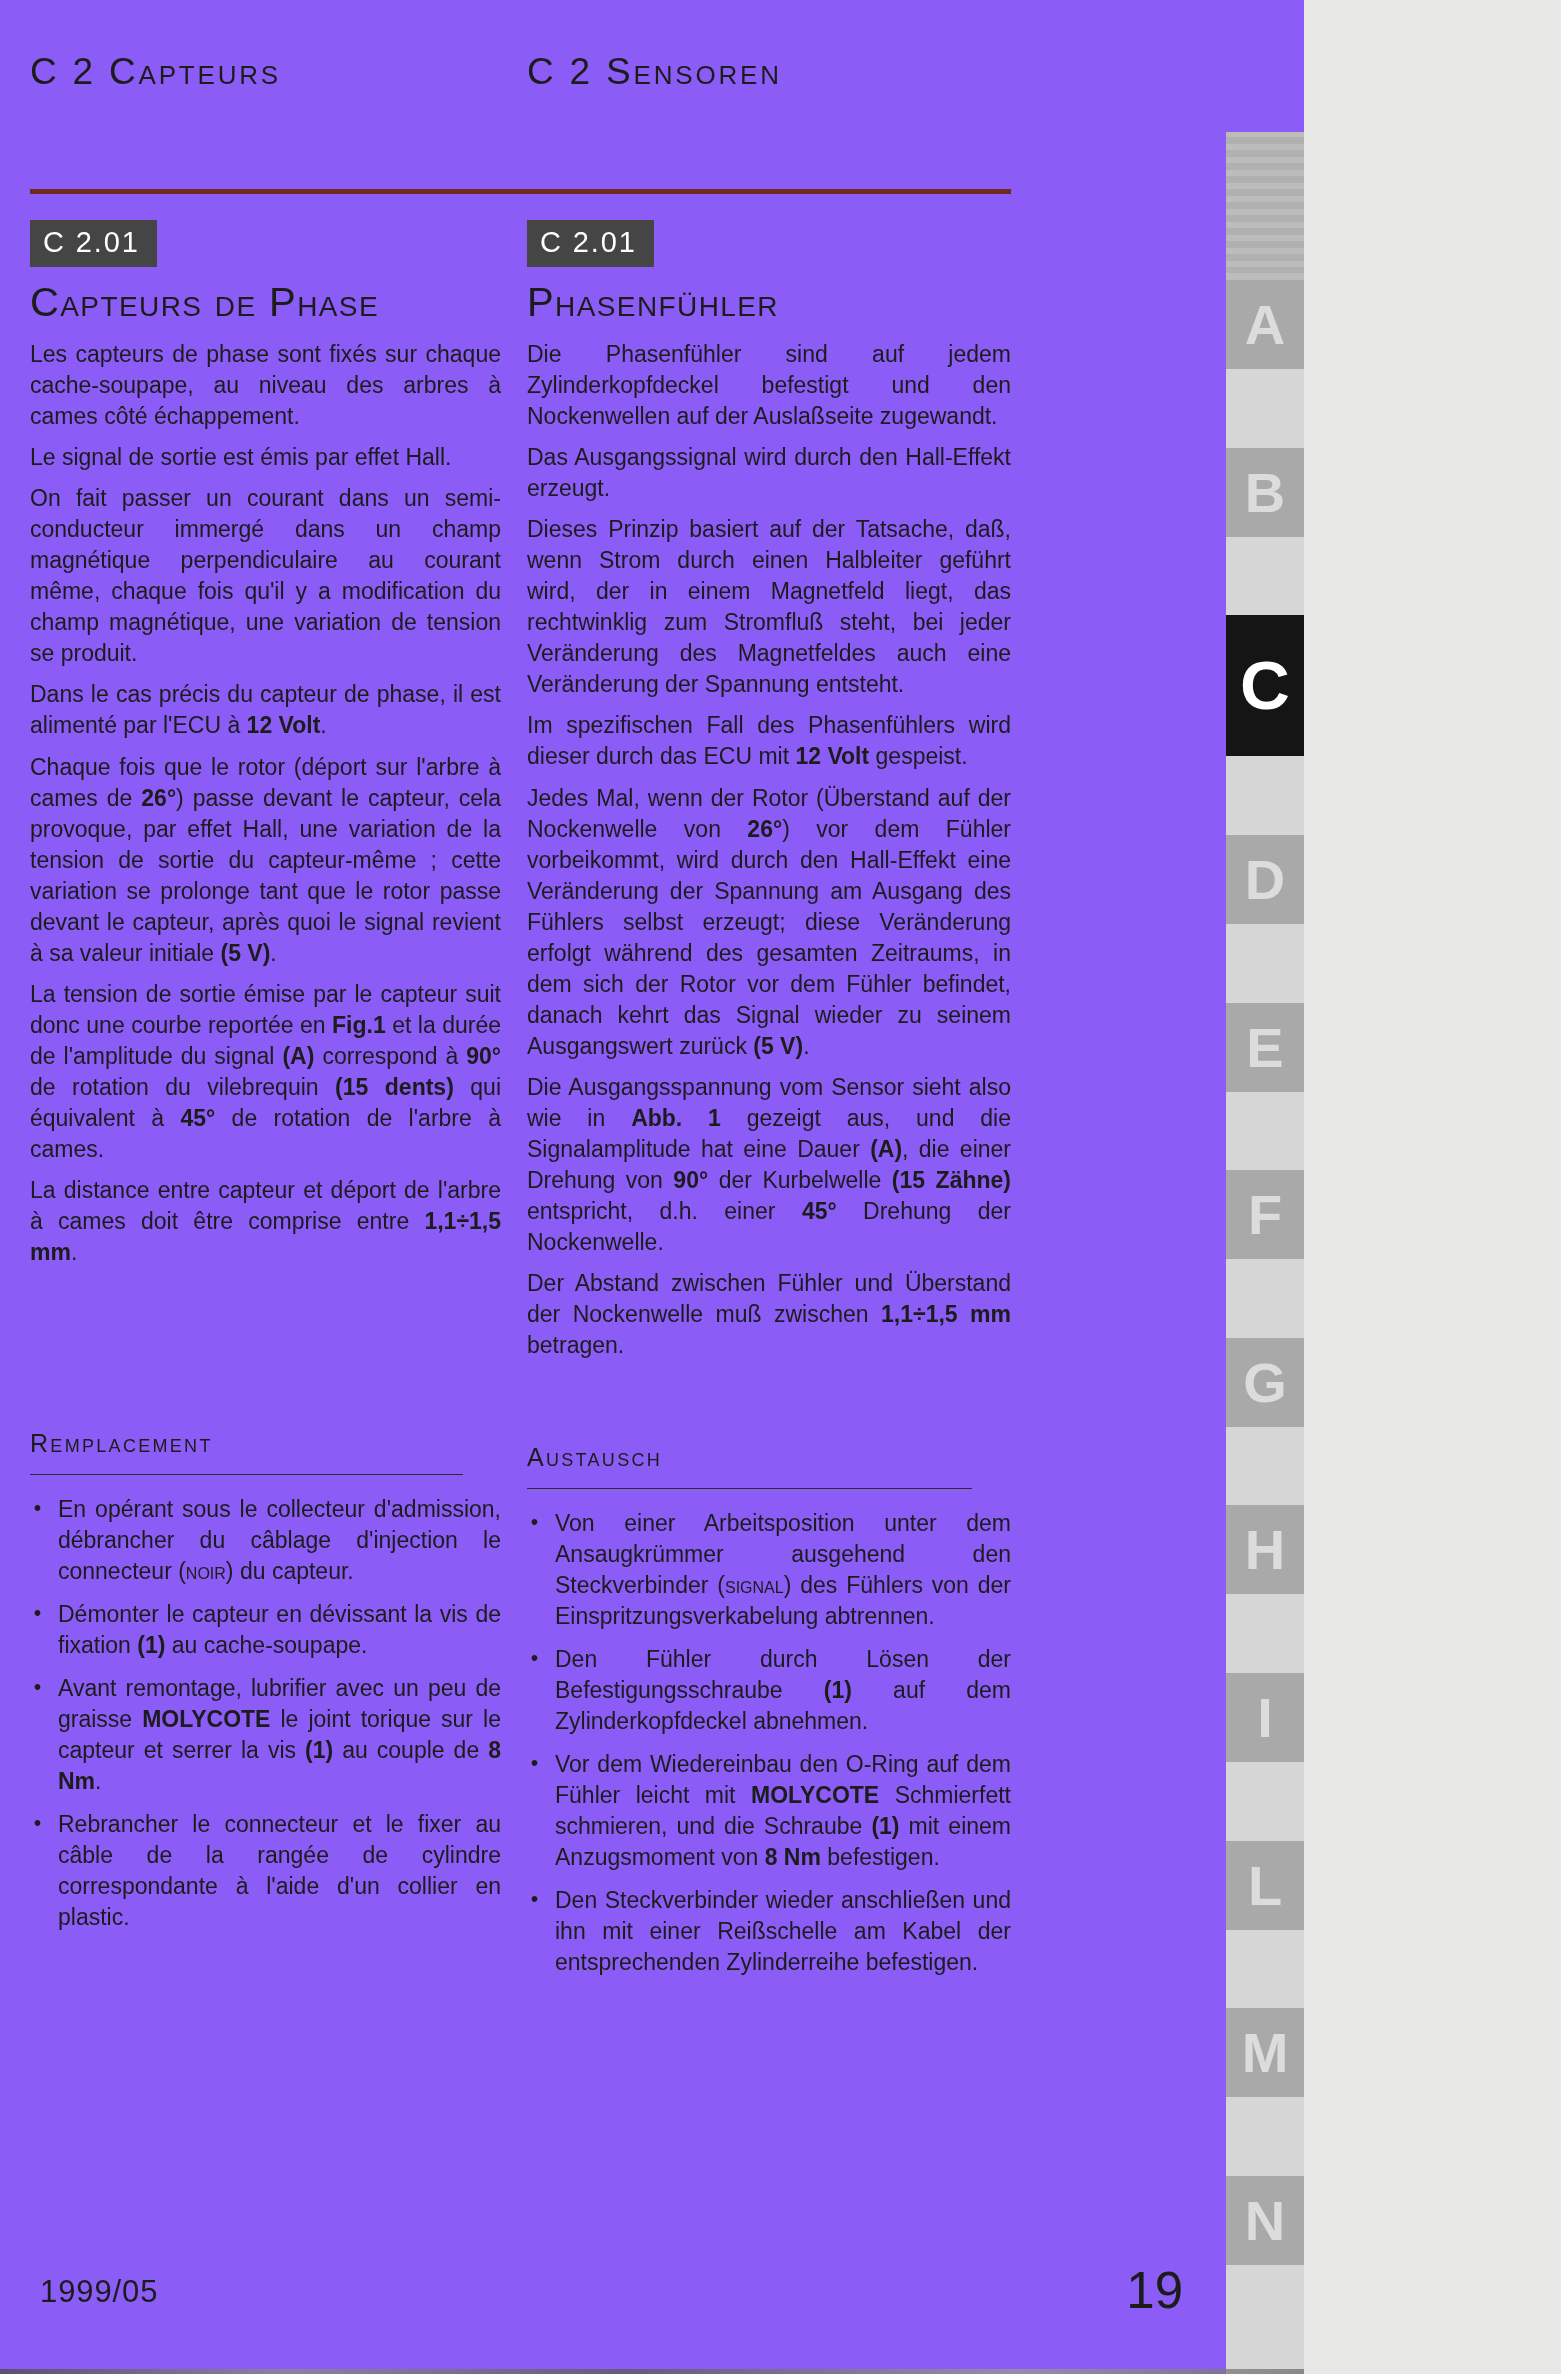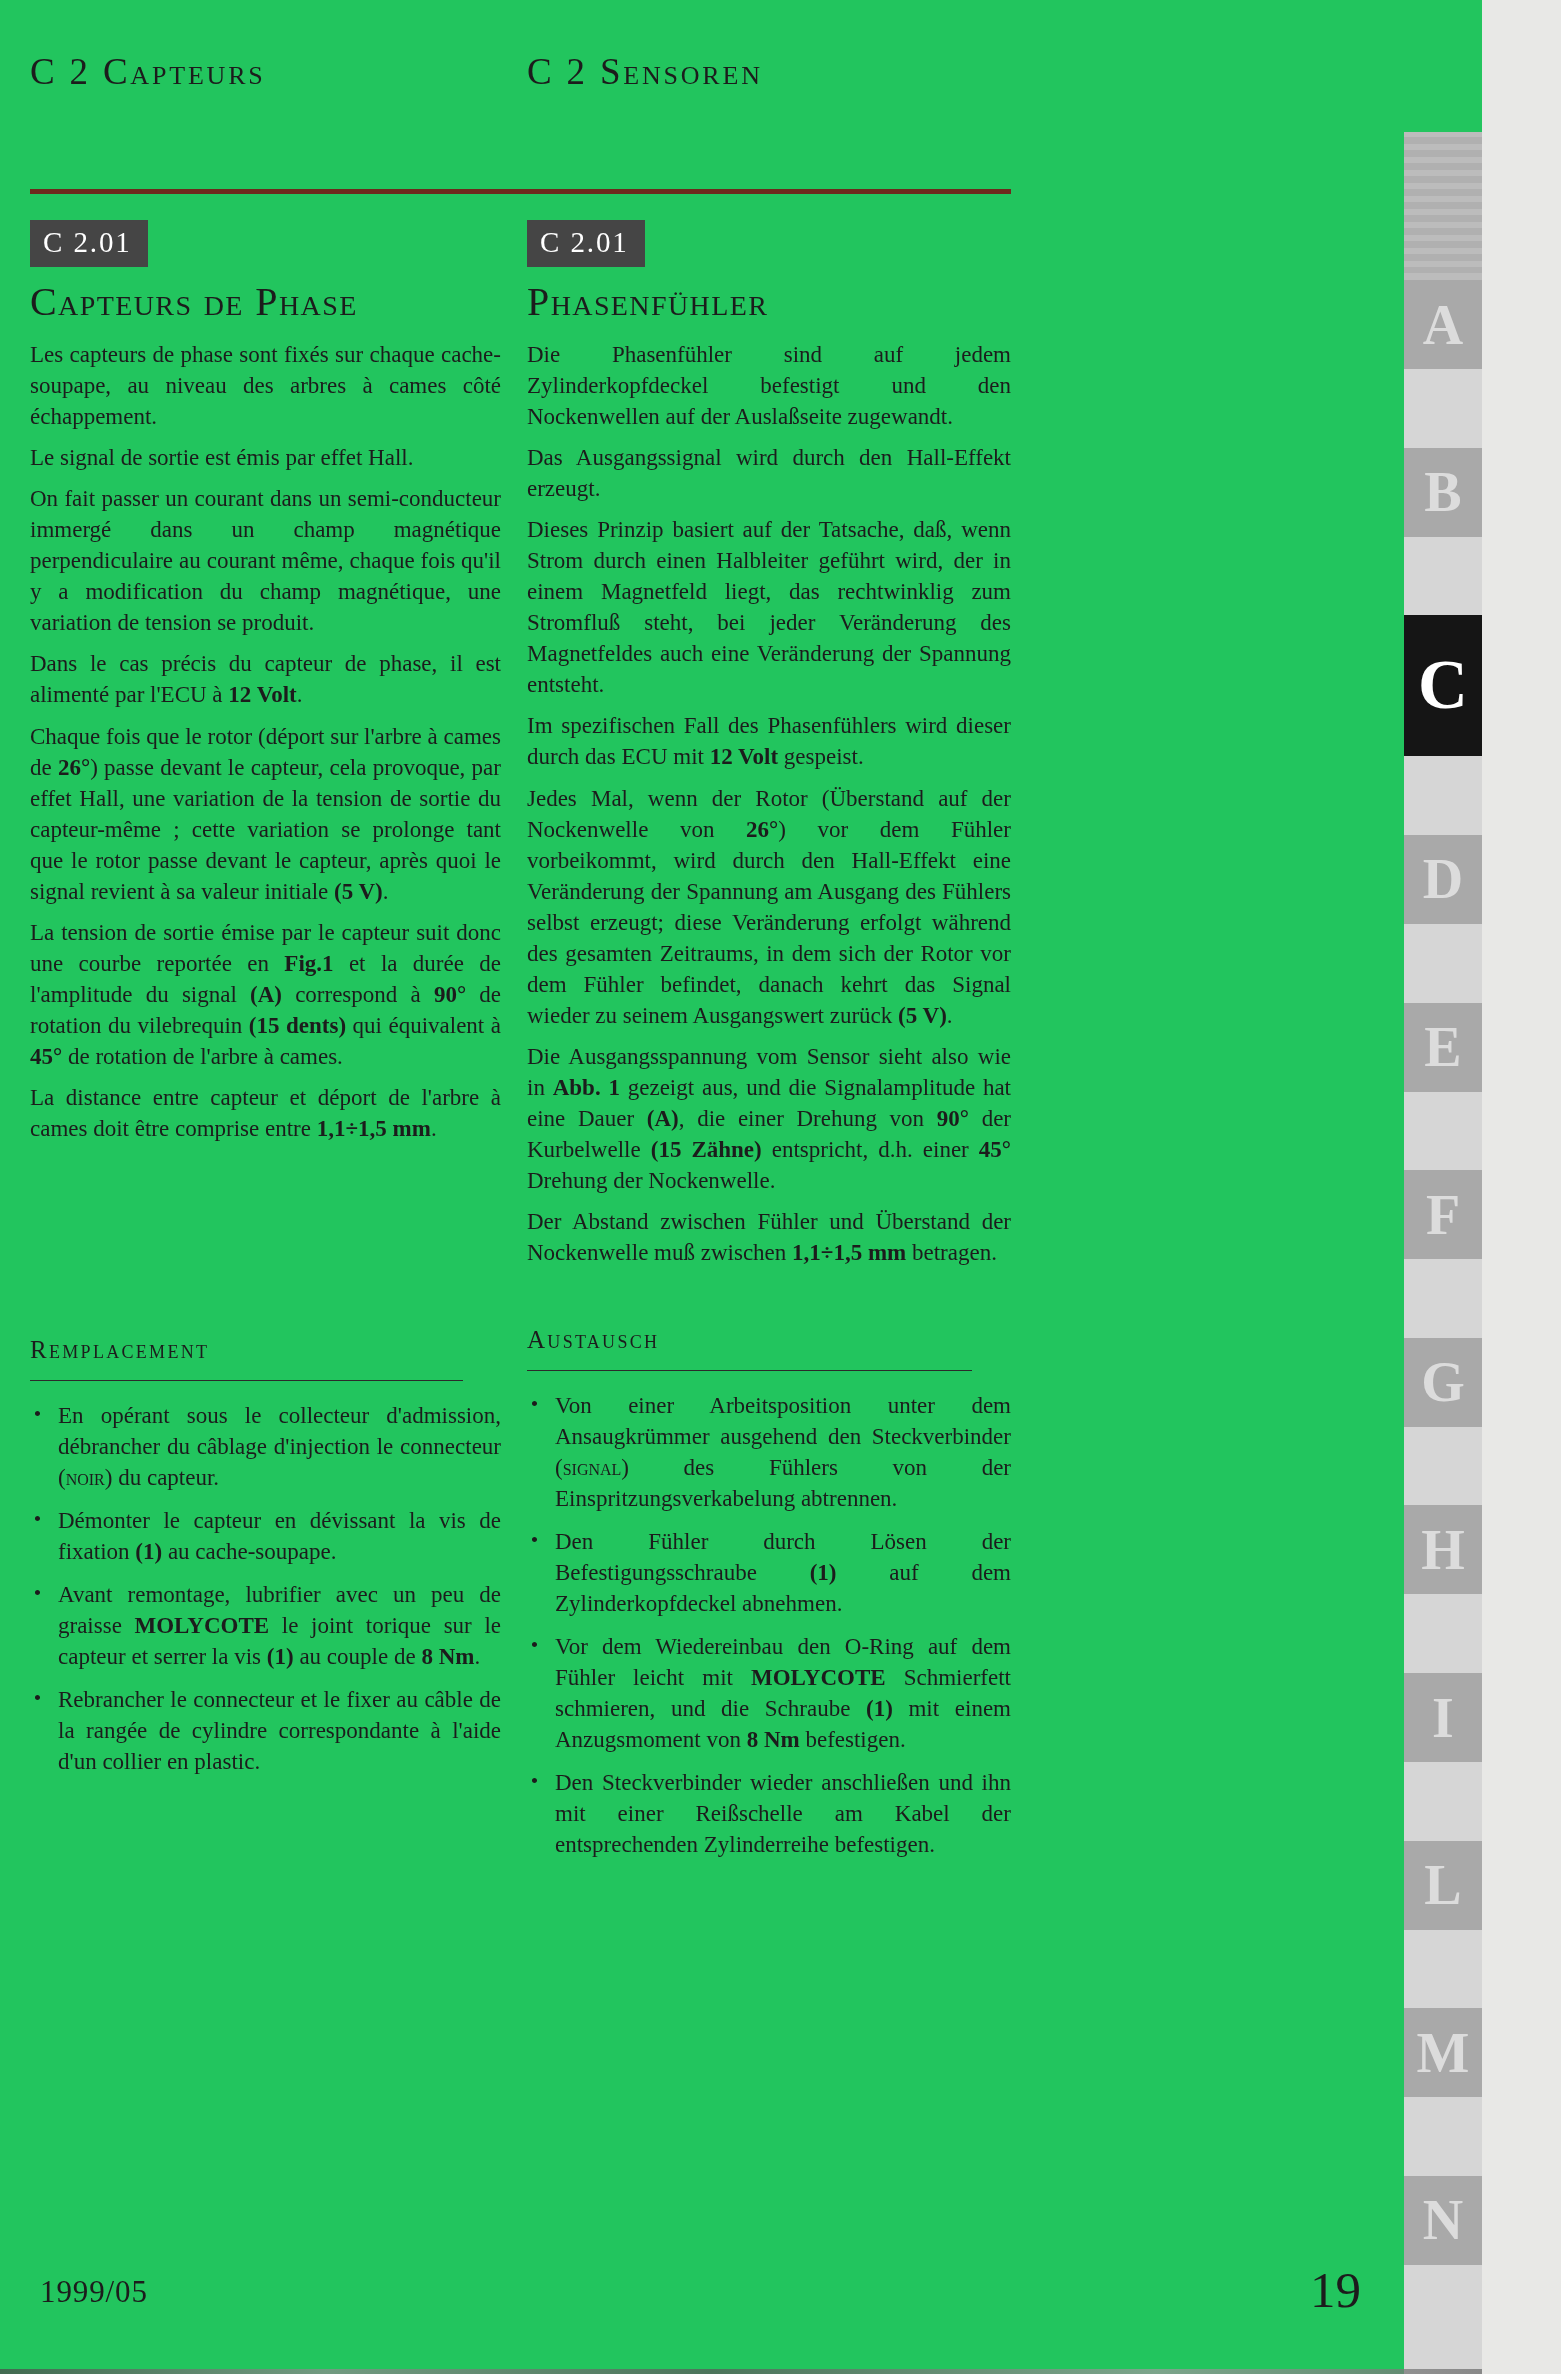--- a/index.html
+++ b/index.html
@@ -1,20 +1,20 @@
 <!DOCTYPE html>
 <html style="--rule-color: #6e2a1c; --badge-bg: #454545; --tab-active-bg: #151515;font-size:15px"><head>
 <meta charset="utf-8">
 <style>
   html,body { margin:0; padding:0; background:#e8e8e6; }
   .page {
     position:relative;
-    width:1482px; height:2375px;
-    background:#22c55e;
-    font-family:Liberation Serif, serif;
+    width:1304px; height:2375px;
+    background:#8b5cf6;
+    font-family:Liberation Sans, sans-serif;
     color:#1c1c1c;
     overflow:hidden;
   }
 
   
   .content { position:absolute; left:30px; top:52px; width:981px; }
 
   .cols { display:grid; grid-template-columns:471px 484px; column-gap:26px; }
 
   .header-title {
@@ -53,21 +53,21 @@
     margin:0 0 12px;
   }
   .bullet-mark { position:absolute; left:3.7px; top:-0.9px; font-size:21.3px; }
 
   .b  { font-weight:700; }
   .sc { font-variant:small-caps; }
 
   .fr-main { grid-column:1; grid-row:1; }
   .de-main { grid-column:2; grid-row:1; }
   .fr-repl { grid-column:1; grid-row:2; margin-top:58px; }
-  .de-repl { grid-column:2; grid-row:2; margin-top:48px; }
+  .de-repl { grid-column:2; grid-row:2; margin-top:72px; }
 
   
   .side-strip {
     position:absolute; top:132px; right:0; width:78px; height:2243px;
     background:#d6d6d6;
   }
   .strip-top {
     height:148px;
     background:repeating-linear-gradient(0deg,#bcbcbc 0 6.5px,#b0b0b0 6.5px 13px);
   }

